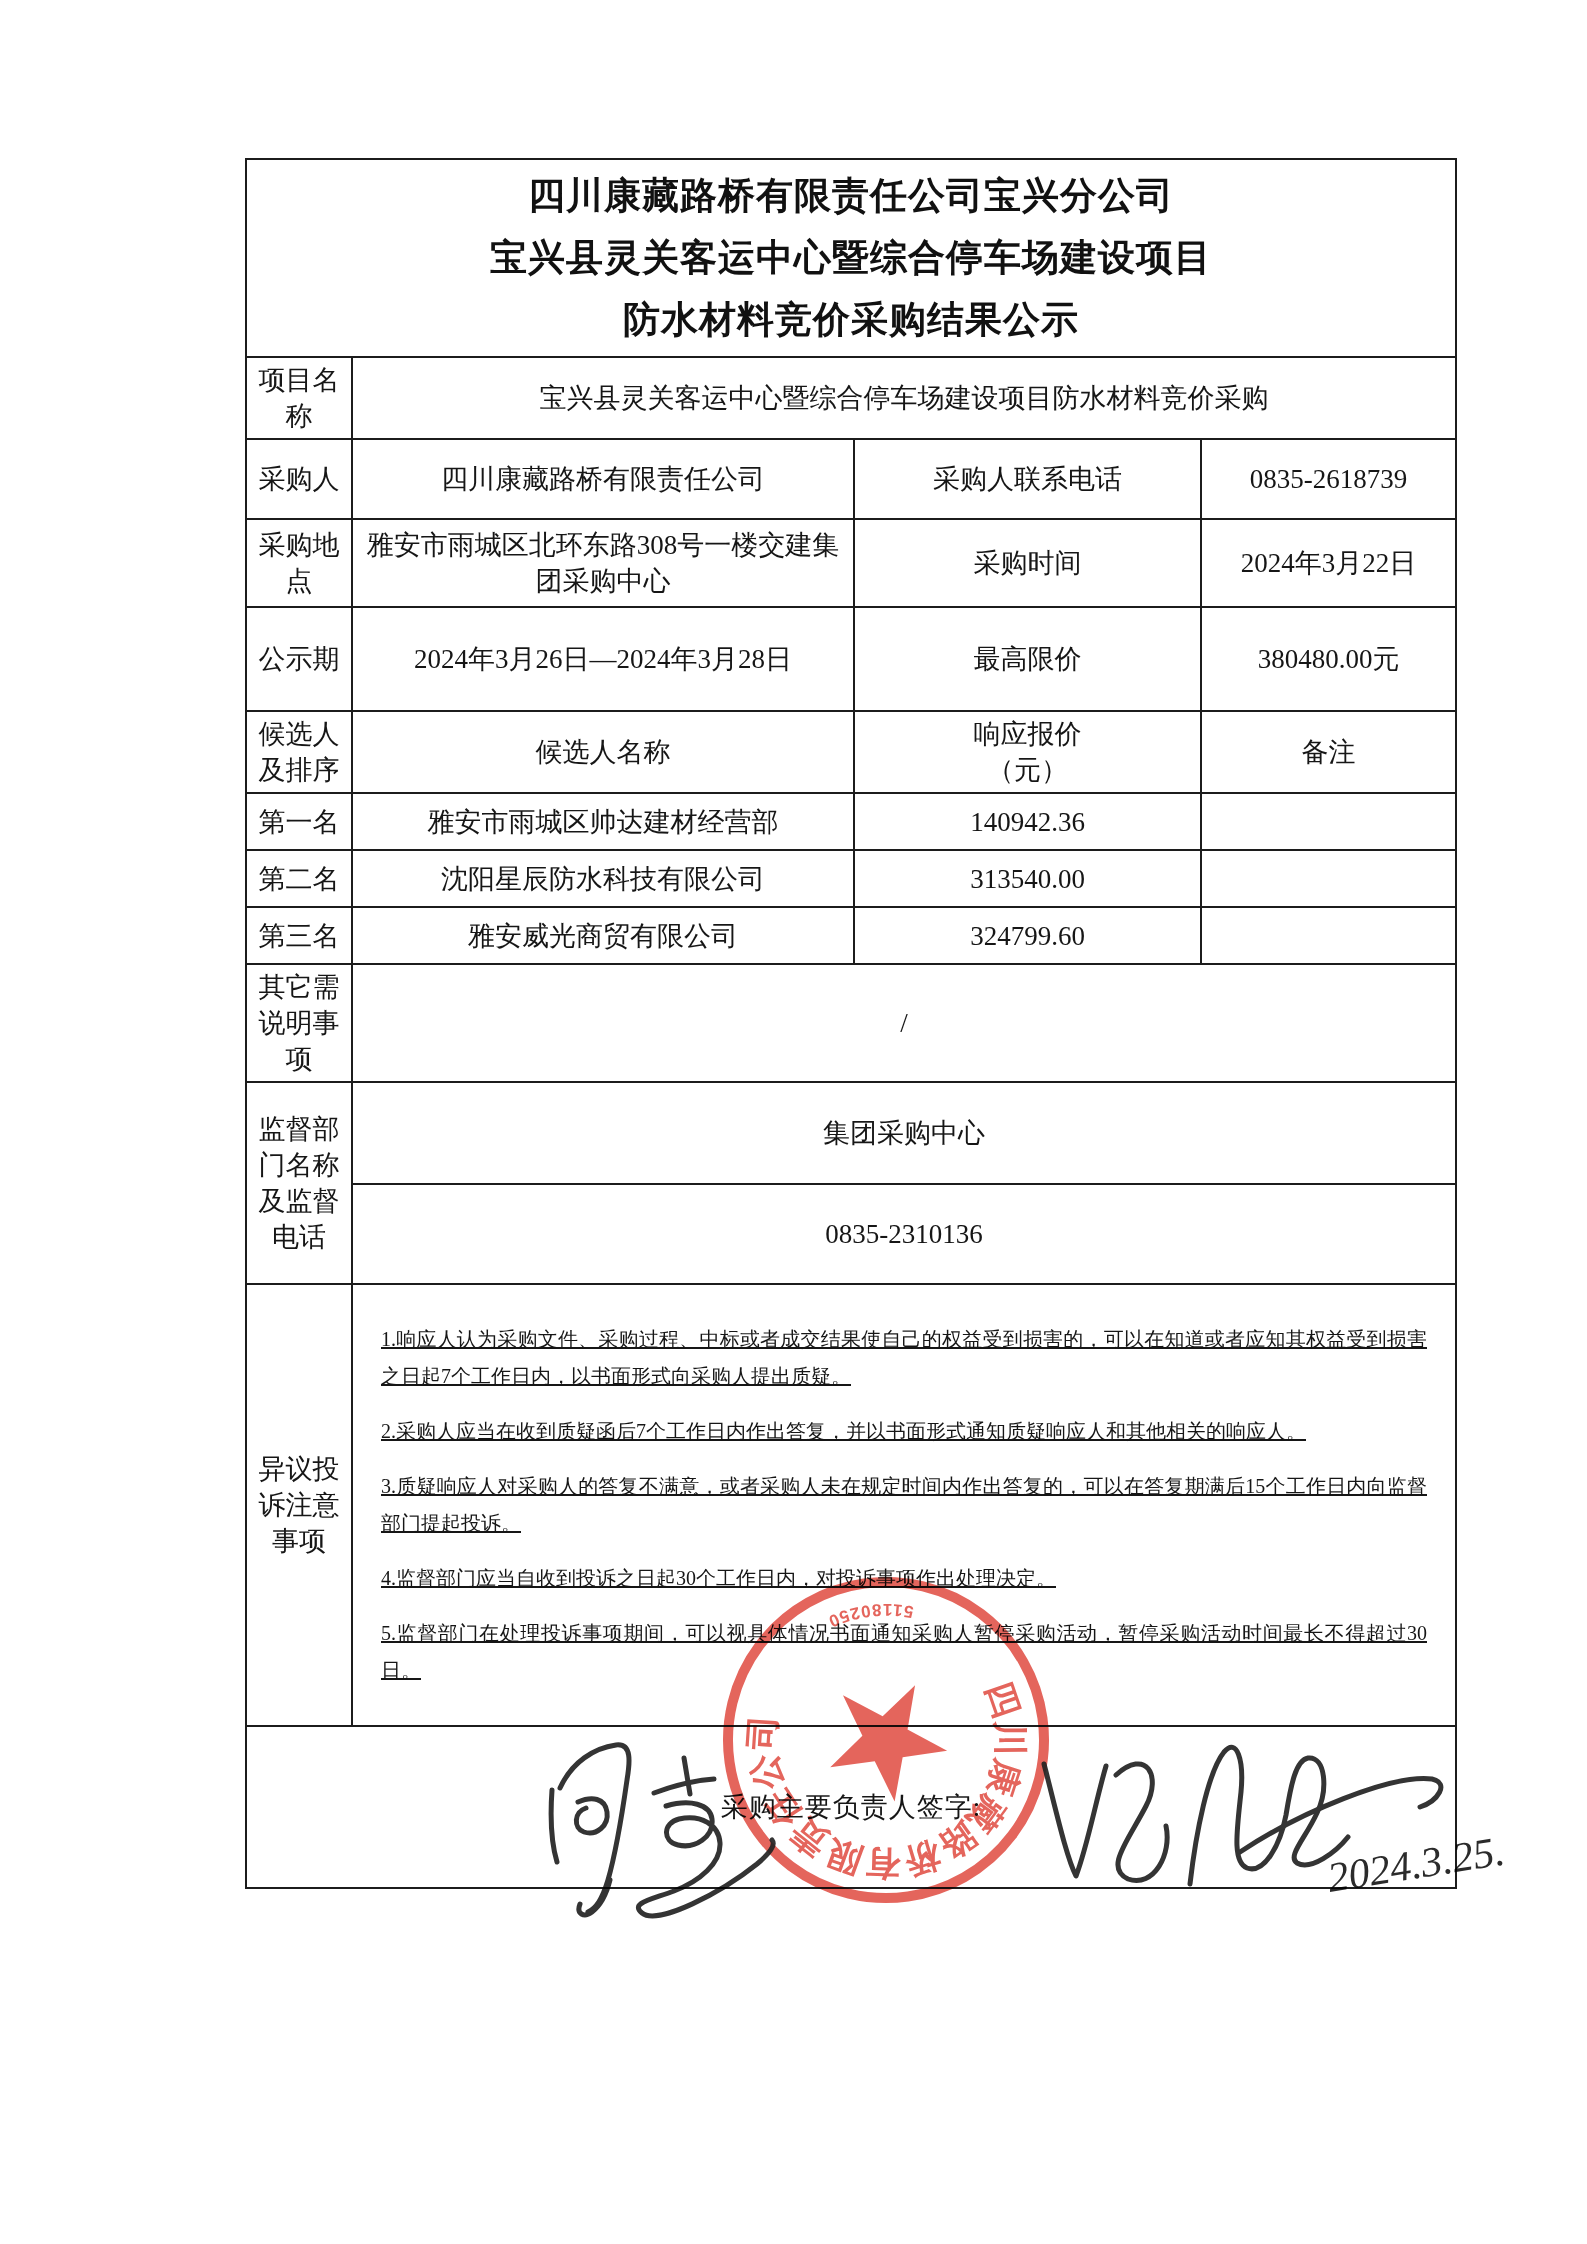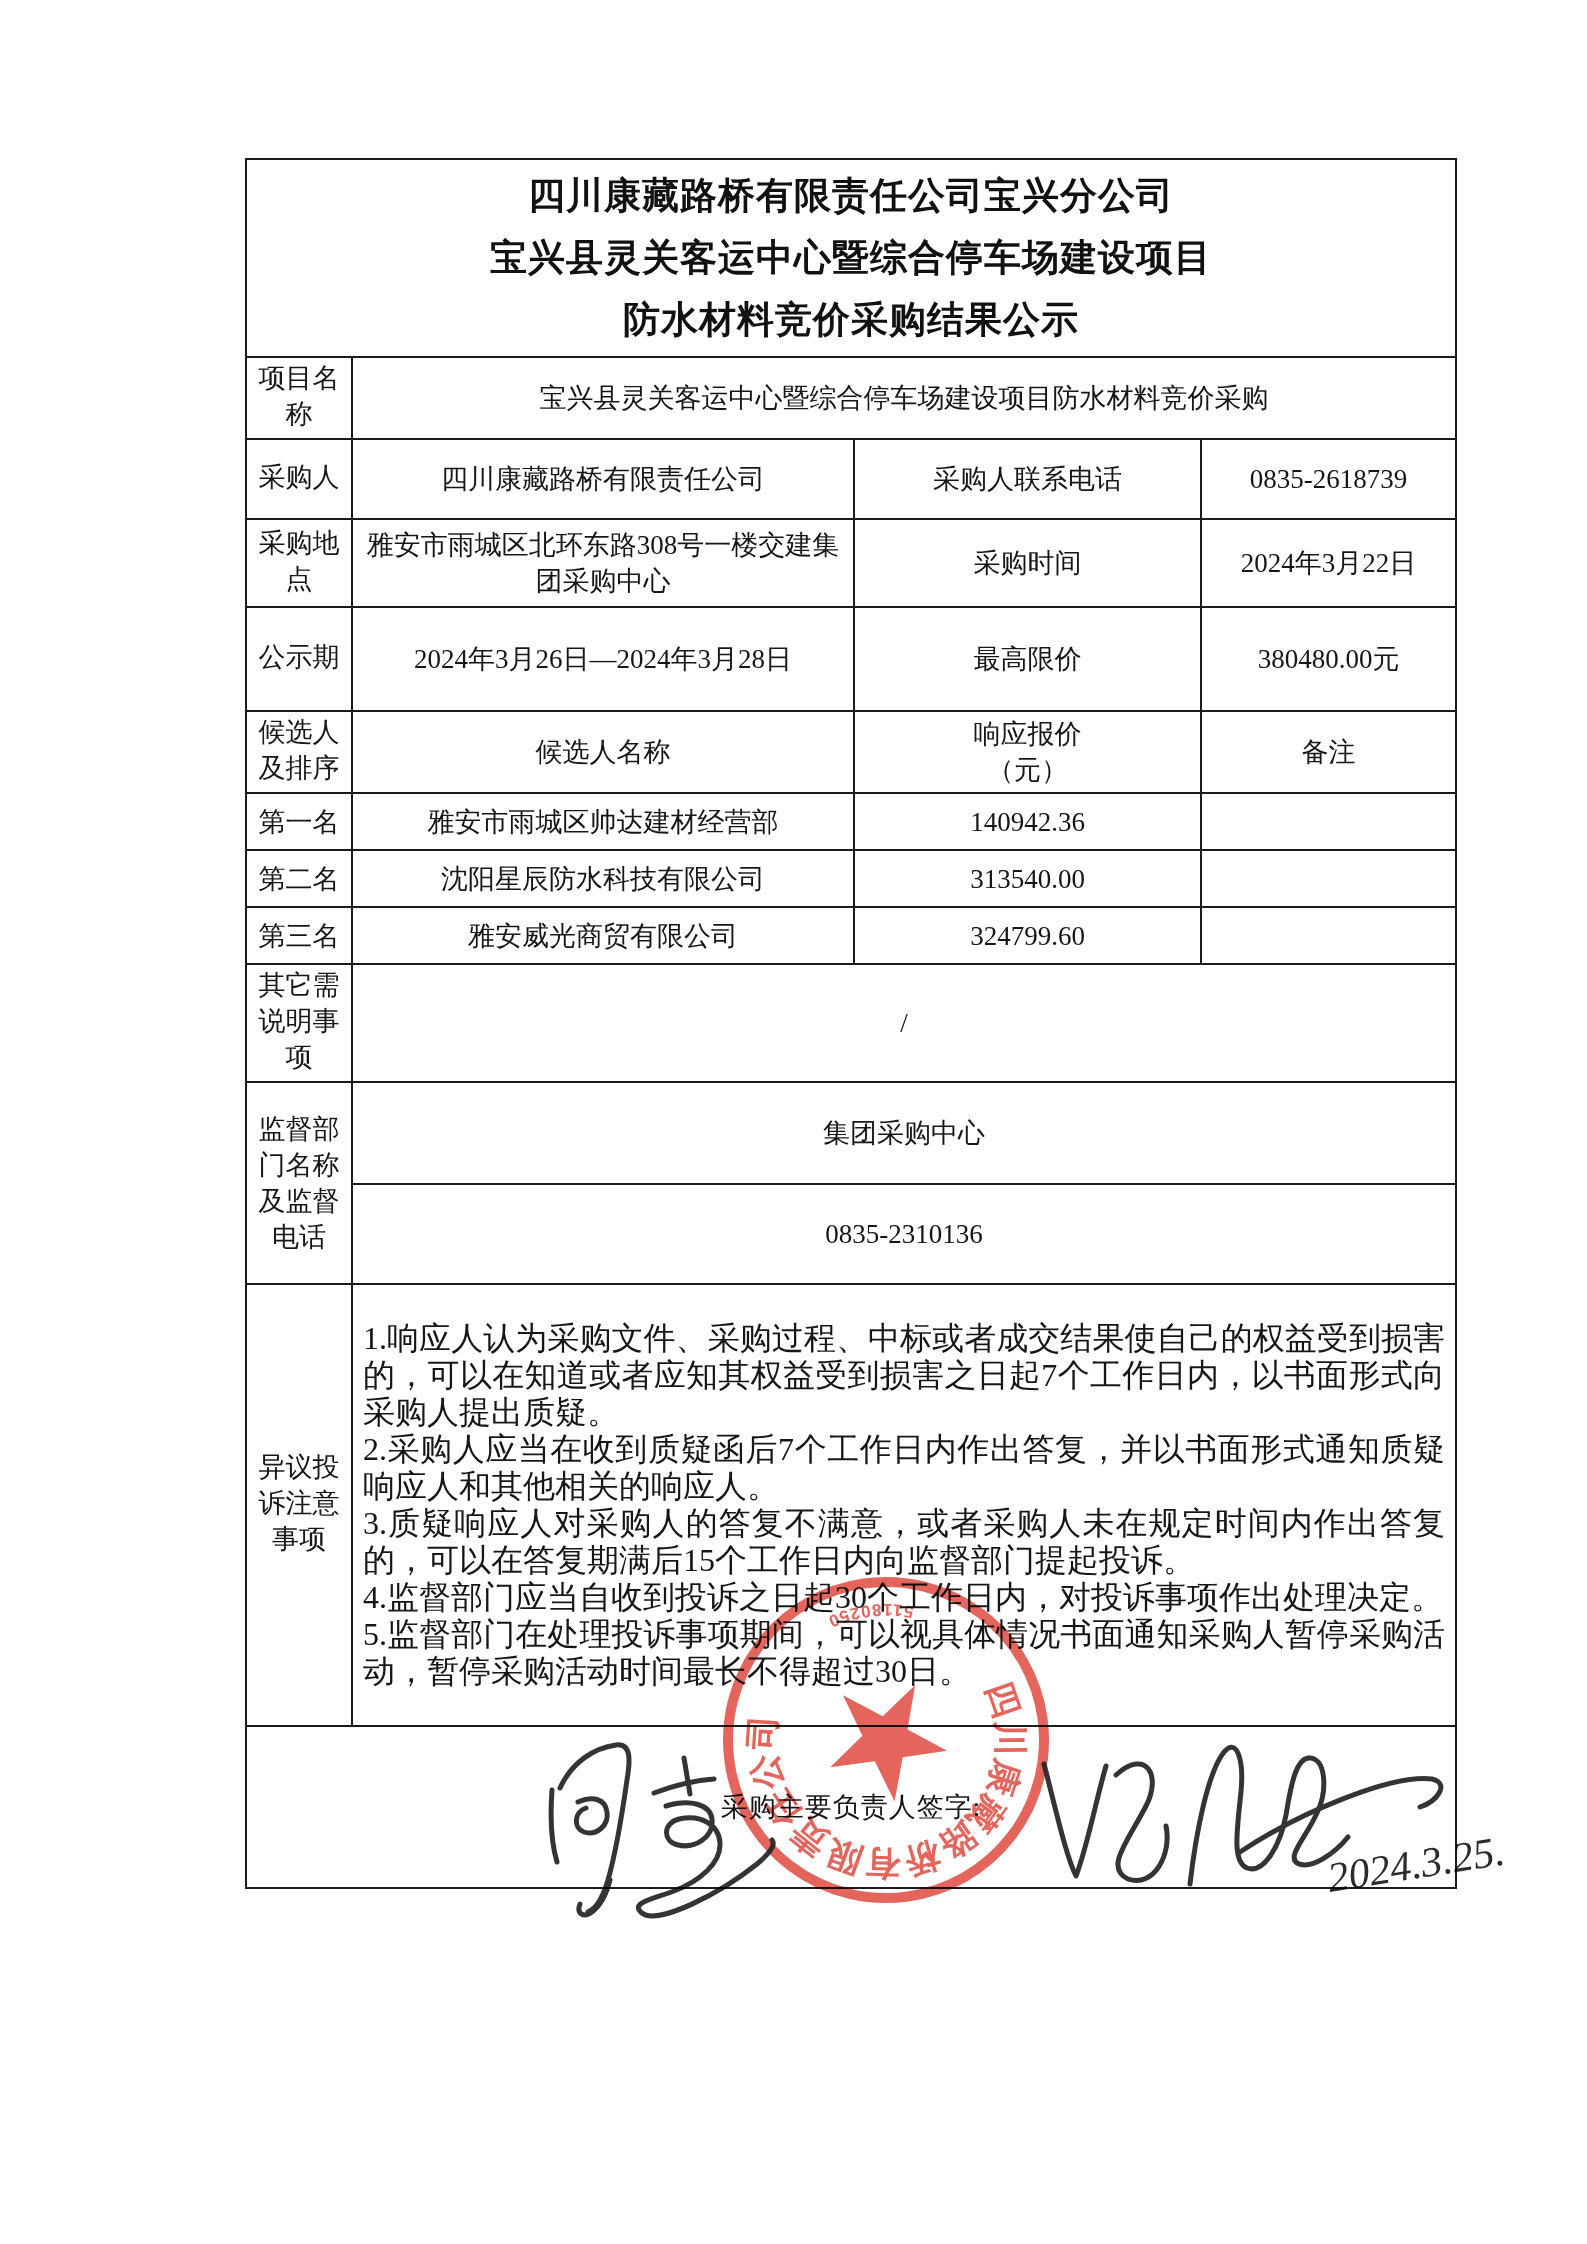--- a/index.html
+++ b/index.html
@@ -42,21 +42,20 @@
     font-size:37px;
     line-height:62px;
     text-align:center;
     letter-spacing:1px;
     color:#111;
   }
   
   th.lab{
     text-align:left;
     padding:4px 6px 4px 9px;
-    font-family:Liberation Mono, monospace;
   }
   th.lab-c{text-align:center;padding:4px 6px;}
   td.al{text-align:left;padding-left:13px;}
   
   tr.h-title{height:198px;}
   tr.h-pname{height:80px;}
   tr.h-buyer{height:80px;}
   tr.h-loc{height:88px;}
   tr.h-pub{height:104px;}
   tr.h-chead{height:80px;}
@@ -66,24 +65,25 @@
   tr.h-supb{height:100px;padding-left:17px;}
   tr.h-notice{height:442px;}
   tr.h-sig{height:162px;}
   
   td.notice{
     vertical-align:bottom;
     text-align:left;
     padding:14px 12px 20px 12px;
   }
   td.notice p{
-    margin:0;
-    font-size:32px;
+    margin:18px;
+    font-size:20px;
     line-height:37px;
     text-align:justify;
+    text-decoration:underline;
   }
   
   td.sigcell{
     text-align:left;
     vertical-align:middle;
     padding-left:12px;
     font-size:29px;
     letter-spacing:1px;
   }
   

